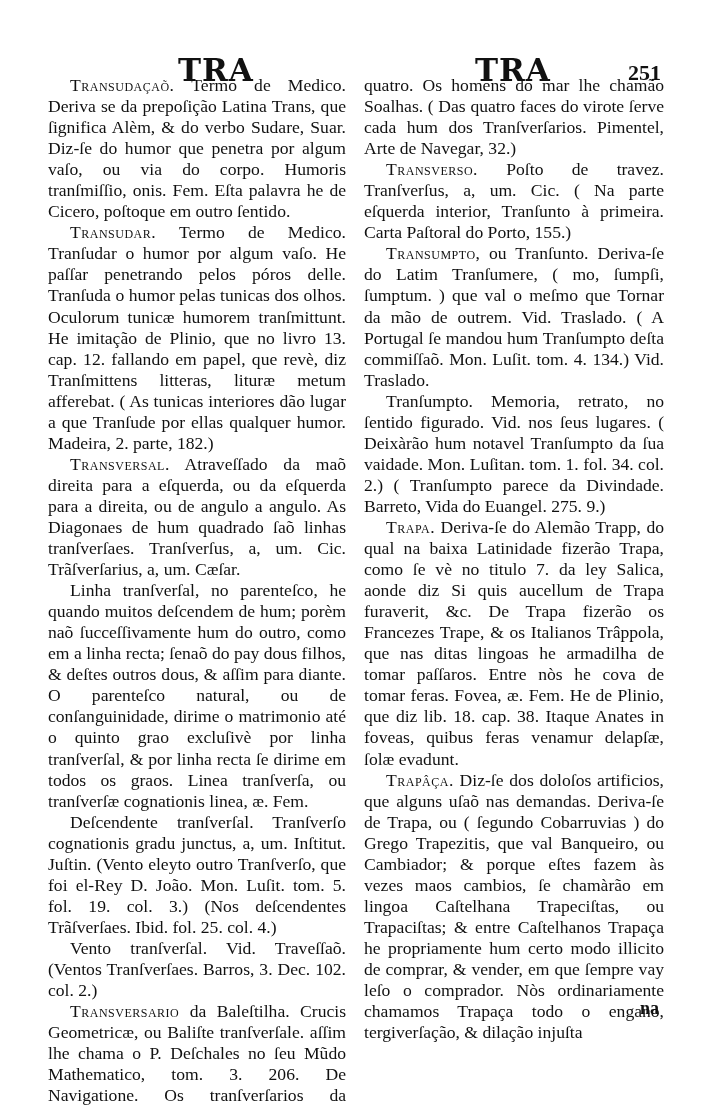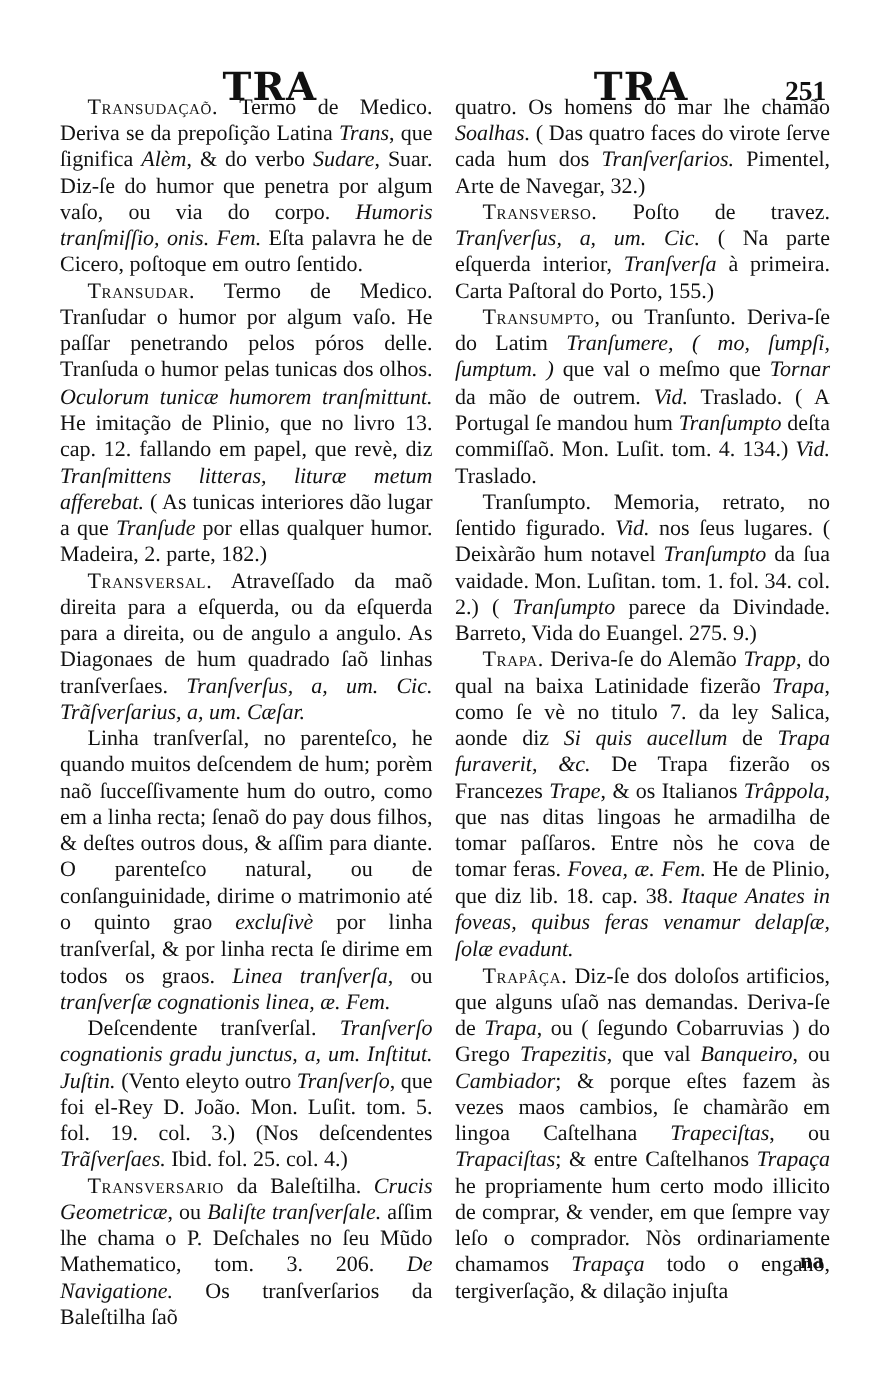--- a/index.html
+++ b/index.html
@@ -22,44 +22,45 @@
   }
   .col {
     position: absolute; top: 75px;
     font-size: 17.6px; line-height: 21.05px; text-align: justify;
   }
   #col-left { left: 48px; width: 298px; }
   #col-right { left: 364px; width: 300px; }
   .entry { margin: 0; text-indent: 22px; }
   .entry.cont { text-indent: 0; }
   .hw { font-variant: small-caps; letter-spacing: 0.5px; }
-  .it { font-style: italic; }
+  .it { }
   .catch {
     position: absolute; left: 640px; top: 998px; font-size: 18px; font-weight: bold;
   }
 </style>
 </head>
 <body>
 
 <div class="header">
   <span id="head-left" class="running-head">TRA</span>
   <span id="head-right" class="running-head">TRA</span>
   <span id="page-number">251</span>
 </div>
 
 <div id="col-left" class="col">
     <p class="entry"><span class="hw">Transudaçaõ.</span><span> Termo de Medico. Deriva se da prepoſição Latina </span><span class="it">Trans</span><span>, que ſignifica </span><span class="it">Alèm</span><span>, &amp; do verbo </span><span class="it">Sudare</span><span>, Suar. Diz-ſe do humor que penetra por algum vaſo, ou via do corpo. </span><span class="it">Humoris tranſmiſſio, onis. Fem.</span><span> Eſta palavra he de Cicero, poſtoque em outro ſentido.</span></p>
     <p class="entry"><span class="hw">Transudar.</span><span> Termo de Medico. Tranſudar o humor por algum vaſo. He paſſar penetrando pelos póros delle. Tranſuda o humor pelas tunicas dos olhos. </span><span class="it">Oculorum tunicæ humorem tranſmittunt.</span><span> He imitação de Plinio, que no livro 13. cap. 12. fallando em papel, que revè, diz </span><span class="it">Tranſmittens litteras, lituræ metum afferebat.</span><span> ( As tunicas interiores dão lugar a que </span><span class="it">Tranſude</span><span> por ellas qualquer humor. Madeira, 2. parte, 182.)</span></p>
     <p class="entry"><span class="hw">Transversal.</span><span> Atraveſſado da maõ direita para a eſquerda, ou da eſquerda para a direita, ou de angulo a angulo. As Diagonaes de hum quadrado ſaõ linhas tranſverſaes. </span><span class="it">Tranſverſus, a, um. Cic. Trãſverſarius, a, um. Cæſar.</span></p>
     <p class="entry"><span>Linha tranſverſal, no parenteſco, he quando muitos deſcendem de hum; porèm naõ ſucceſſivamente hum do outro, como em a linha recta; ſenaõ do pay dous filhos, &amp; deſtes outros dous, &amp; aſſim para diante. O parenteſco natural, ou de conſanguinidade, dirime o matrimonio até o quinto grao </span><span class="it">excluſivè</span><span> por linha tranſverſal, &amp; por linha recta ſe dirime em todos os graos. </span><span class="it">Linea tranſverſa</span><span>, ou </span><span class="it">tranſverſæ cognationis linea, æ. Fem.</span></p>
     <p class="entry"><span>Deſcendente tranſverſal. </span><span class="it">Tranſverſo cognationis gradu junctus, a, um. Inſtitut. Juſtin.</span><span> (Vento eleyto outro </span><span class="it">Tranſverſo</span><span>, que foi el-Rey D. João. Mon. Luſit. tom. 5. fol. 19. col. 3.) (Nos deſcendentes </span><span class="it">Trãſverſaes.</span><span> Ibid. fol. 25. col. 4.)</span></p>
+    <p class="entry"><span>Vento tranſverſal. </span><span class="it">Vid.</span><span> Traveſſaõ. (Ventos </span><span class="it">Tranſverſaes.</span><span> Barros, 3. Dec. 102. col. 2.)</span></p>
     <p class="entry"><span class="hw">Transversario</span><span> da Baleſtilha. </span><span class="it">Crucis Geometricæ</span><span>, ou </span><span class="it">Baliſte tranſverſale.</span><span> aſſim lhe chama o P. Deſchales no ſeu Mũdo Mathematico, tom. 3. 206. </span><span class="it">De Navigatione.</span><span> Os tranſverſarios da Baleſtilha ſaõ</span></p>
   </div>
 <div id="col-right" class="col">
     <p class="entry cont"><span>quatro. Os homens do mar lhe chamão </span><span class="it">Soalhas.</span><span> ( Das quatro faces do virote ſerve cada hum dos </span><span class="it">Tranſverſarios.</span><span> Pimentel, Arte de Navegar, 32.)</span></p>
-    <p class="entry"><span class="hw">Transverso.</span><span> Poſto de travez. </span><span class="it">Tranſverſus, a, um. Cic.</span><span> ( Na parte eſquerda interior, </span><span class="it">Tranſverſa</span><span> à primeira. Carta Paſtoral do Porto, 155.)</span></p>
+    <p class="entry"><span class="hw">Transverso.</span><span> Poſto de travez. </span><span class="it">Tranſverſus, a, um. Cic.</span><span> ( Na parte eſquerda interior, </span><span class="it">Tranſunto</span><span> à primeira. Carta Paſtoral do Porto, 155.)</span></p>
     <p class="entry"><span class="hw">Transumpto</span><span>, ou Tranſunto. Deriva-ſe do Latim </span><span class="it">Tranſumere, ( mo, ſumpſi, ſumptum. )</span><span> que val o meſmo que </span><span class="it">Tornar</span><span> da mão de outrem. </span><span class="it">Vid.</span><span> Traslado. ( A Portugal ſe mandou hum </span><span class="it">Tranſumpto</span><span> deſta commiſſaõ. Mon. Luſit. tom. 4. 134.) </span><span class="it">Vid.</span><span> Traslado.</span></p>
     <p class="entry"><span>Tranſumpto. Memoria, retrato, no ſentido figurado. </span><span class="it">Vid.</span><span> nos ſeus lugares. ( Deixàrão hum notavel </span><span class="it">Tranſumpto</span><span> da ſua vaidade. Mon. Luſitan. tom. 1. fol. 34. col. 2.) ( </span><span class="it">Tranſumpto</span><span> parece da Divindade. Barreto, Vida do Euangel. 275. 9.)</span></p>
     <p class="entry"><span class="hw">Trapa.</span><span> Deriva-ſe do Alemão </span><span class="it">Trapp</span><span>, do qual na baixa Latinidade fizerão </span><span class="it">Trapa</span><span>, como ſe vè no titulo 7. da ley Salica, aonde diz </span><span class="it">Si quis aucellum</span><span> de </span><span class="it">Trapa furaverit, &amp;c.</span><span> De Trapa fizerão os Francezes </span><span class="it">Trape</span><span>, &amp; os Italianos </span><span class="it">Trâppola</span><span>, que nas ditas lingoas he armadilha de tomar paſſaros. Entre nòs he cova de tomar feras. </span><span class="it">Fovea, æ. Fem.</span><span> He de Plinio, que diz lib. 18. cap. 38. </span><span class="it">Itaque Anates in foveas, quibus feras venamur delapſæ, ſolæ evadunt.</span></p>
     <p class="entry"><span class="hw">Trapâça.</span><span> Diz-ſe dos doloſos artificios, que alguns uſaõ nas demandas. Deriva-ſe de </span><span class="it">Trapa</span><span>, ou ( ſegundo Cobarruvias ) do Grego </span><span class="it">Trapezitis</span><span>, que val </span><span class="it">Banqueiro</span><span>, ou </span><span class="it">Cambiador</span><span>; &amp; porque eſtes fazem às vezes maos cambios, ſe chamàrão em lingoa Caſtelhana </span><span class="it">Trapeciſtas</span><span>, ou </span><span class="it">Trapaciſtas</span><span>; &amp; entre Caſtelhanos </span><span class="it">Trapaça</span><span> he propriamente hum certo modo illicito de comprar, &amp; vender, em que ſempre vay leſo o comprador. Nòs ordinariamente chamamos </span><span class="it">Trapaça</span><span> todo o engano, tergiverſação, &amp; dilação injuſta</span></p>
   </div>
 
 <div class="catch">na</div>
 
 </body></html>

